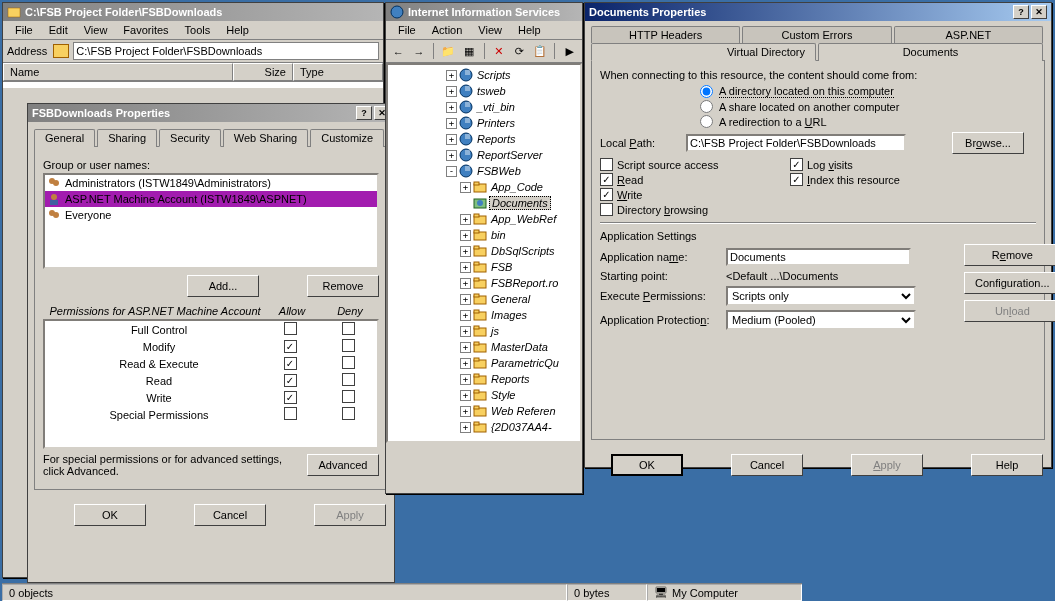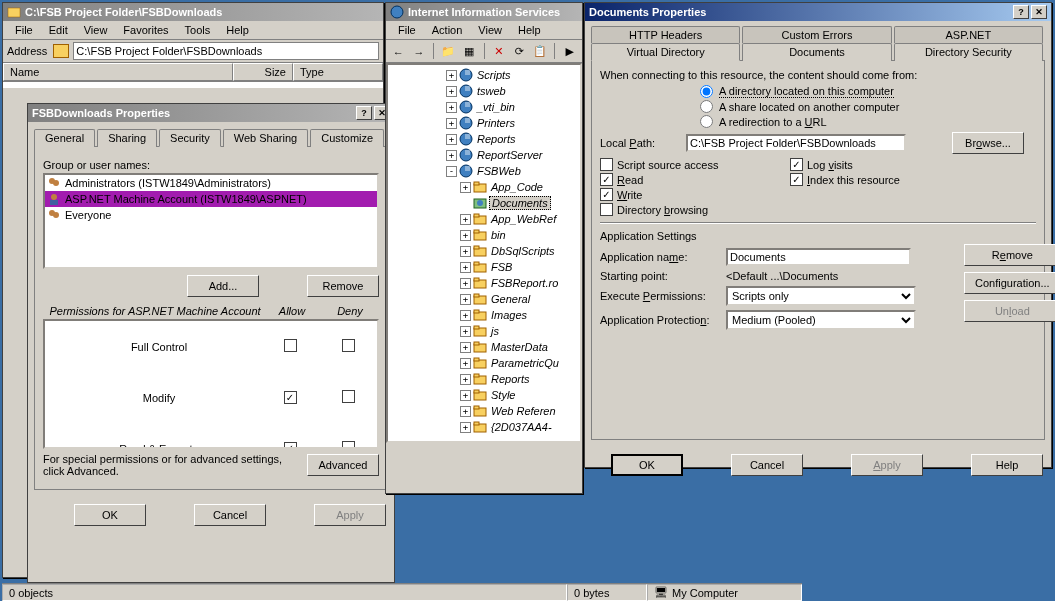--- a/index.html
+++ b/index.html
@@ -41,21 +41,21 @@
 .usericon { width: 14px; height: 14px; display: inline-block; }
 
 .btnrow { display: flex; justify-content: flex-end; gap: 8px; margin: 6px 0; }
 .btn { min-width: 72px; height: 22px; background: #d4d0c8; border: 1px solid #fff; border-right-color: #404040; border-bottom-color: #404040; cursor: pointer; padding: 0 10px; margin-left: 40px; }
 .btn.disabled { color: #808080; cursor: default; }
 
 .permgrid { border: 2px inset #d4d0c8; background: #fff; height: 130px; overflow: auto; }
 .permhdr { display: flex; font-weight: normal; padding: 2px 0; font-style: italic; }
 .permhdr div:first-child { flex: 1; padding-left: 4px; }
 .permhdr div { width: 58px; text-align: center; }
-.permrow { display: flex; align-items: center; padding: 18px 0; }
+.permrow { display: flex; align-items: center; padding: 1px 0; }
 .permrow div:first-child { flex: 1; padding-left: 12px; }
 .permrow div { width: 58px; text-align: center; }
 .cb { width: 13px; height: 13px; border: 1px solid #404040; background: #fff; display: inline-flex; align-items: center; justify-content: center; }
 .cb.chk::after { content: "✓"; font-size: 10px; color: #000; line-height: 1; }
 
 .note { font-size: 11px; padding: 4px 0; display: flex; align-items: center; }
 .note .btn { margin-left: auto; }
 
 .dlgbtns { display: flex; justify-content: flex-end; gap: 8px; padding: 8px; }
 
@@ -517,23 +517,22 @@
     <span class="tbtn">?</span>
     <span class="tbtn">✕</span>
   </div>
   <div style="padding:4px 6px 0 6px">
     <div class="tabstrip" style="padding:0">
       <div class="tab back" style="flex:1;text-align:center">HTTP Headers</div>
       <div class="tab back" style="flex:1;text-align:center">Custom Errors</div>
       <div class="tab back" style="flex:1;text-align:center">ASP.NET</div>
     </div>
     <div class="tabstrip" style="padding:0">
-      <div class="tab active" style="flex:1;text-align:center">Virtual Directory</div>
+      <div class="tab active" style="flex:1;text-align:right">Virtual Directory</div>
       <div class="tab" style="flex:1;text-align:center">Documents</div>
-      <div class="tab" style="flex:1;text-align:center">Directory Security</div>
     </div>
   </div>
   <div class="tabpanel" style="height:380px">
     <div>When connecting to this resource, the content should come from:</div>
     <div style="padding-left:100px;margin:4px 0">
       <div class="radio">
           <input type="radio" checked="" style="">
           <span style="border-bottom:1px dotted #000">A directory located on this computer</span>
         </div>
       <div class="radio">

